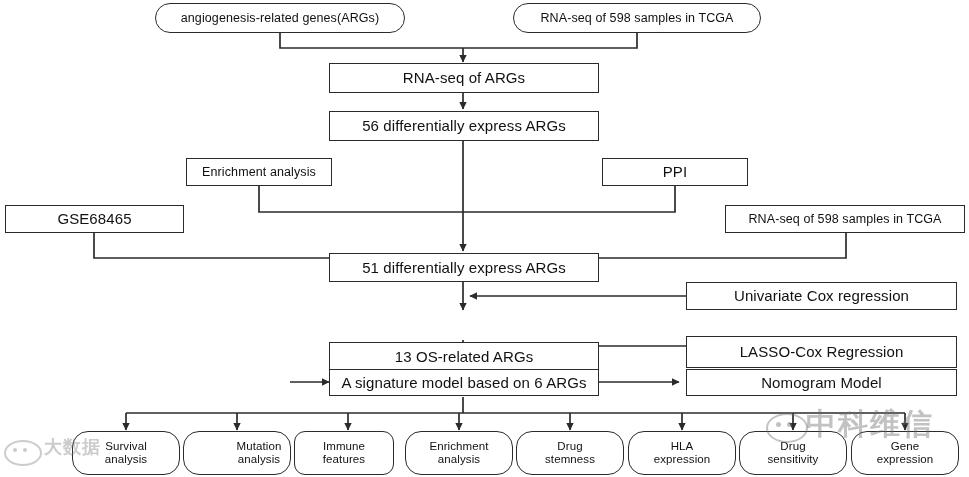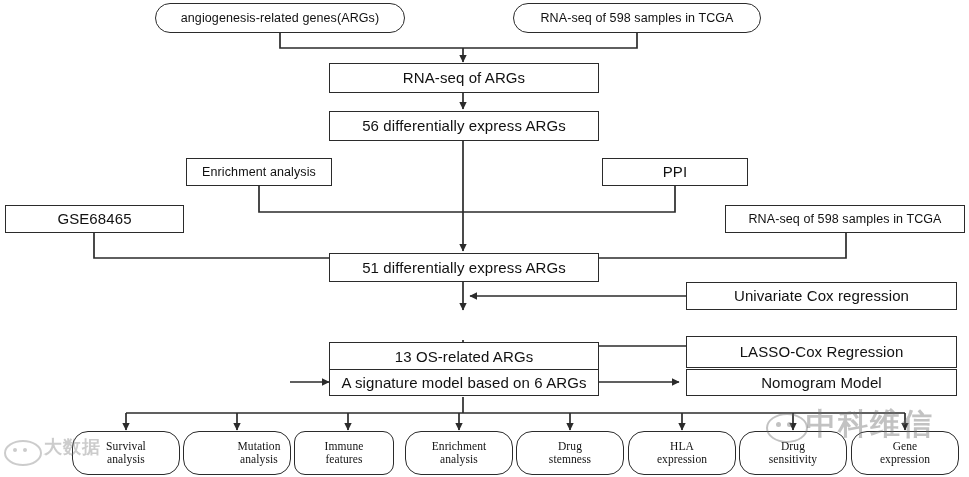--- a/index.html
+++ b/index.html
@@ -28,21 +28,21 @@
     border: 1.6px solid #2b2b2b;
     background: #ffffff;
     display: flex;
     align-items: center;
     justify-content: center;
     text-align: center;
     color: #111111;
     line-height: 1.15;
     letter-spacing: 0.1px;
   }
-  .node.rounded { border-radius: 16px; font-family: Liberation Serif, serif; }
+  .node.rounded { border-radius: 16px; }
   .node.pill { border-radius: 18px; }
   .node .lbl { display: block; padding: 0 6px; }
   .f13 { font-size: 15px; }
   .f12 { font-size: 12.5px; }
   .f115 { font-size: 11.5px; }
 
   
   .watermark {
     position: absolute;
     color: rgba(120,120,120,0.40);

